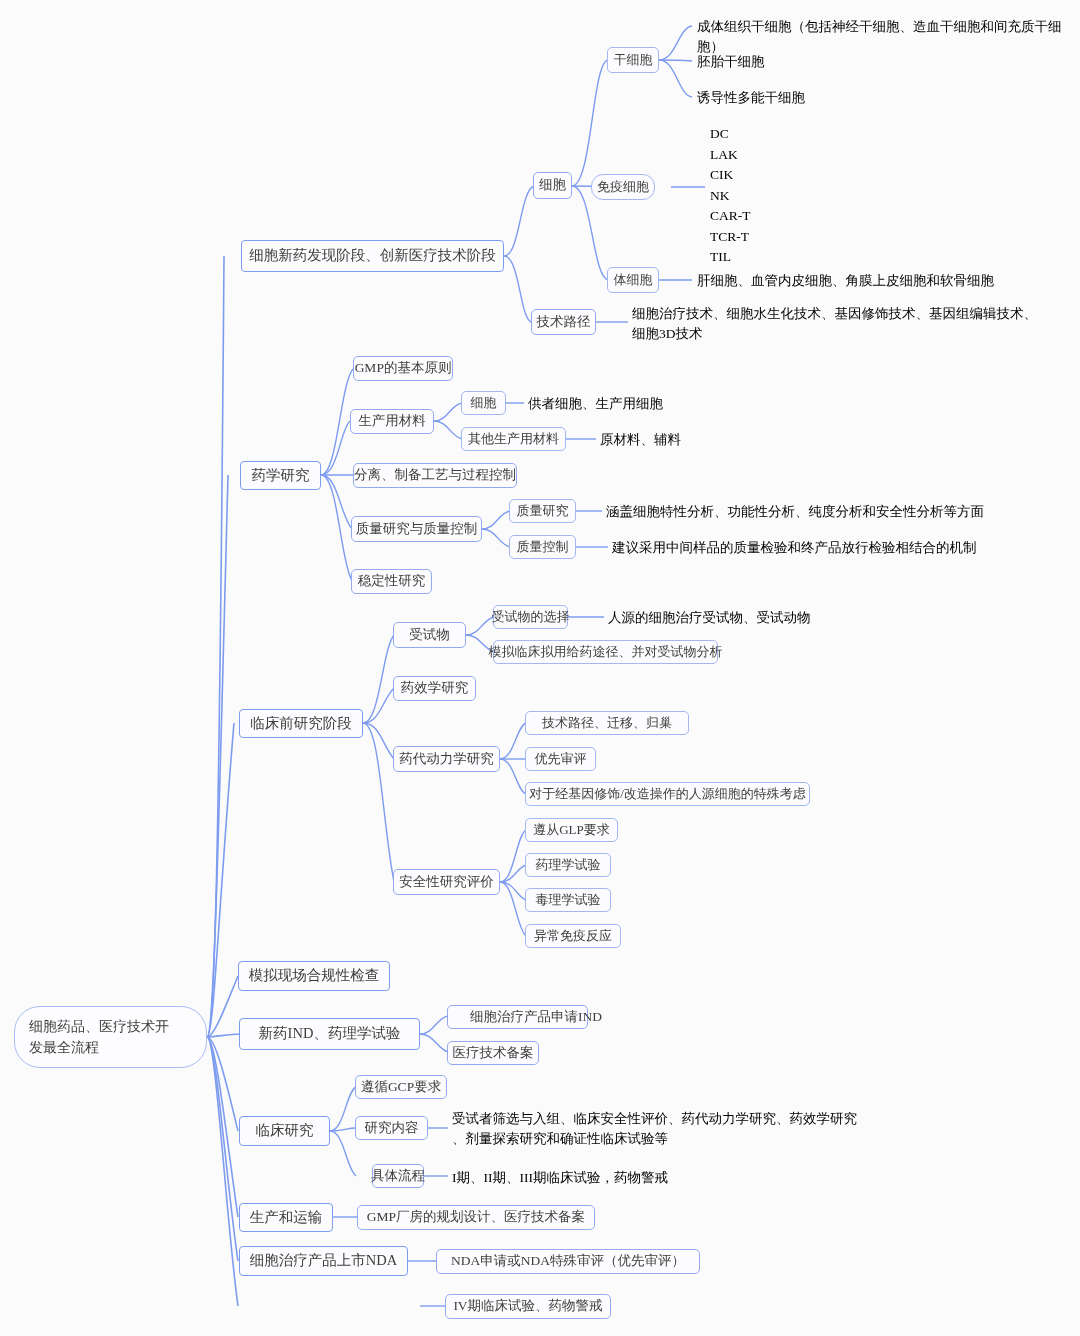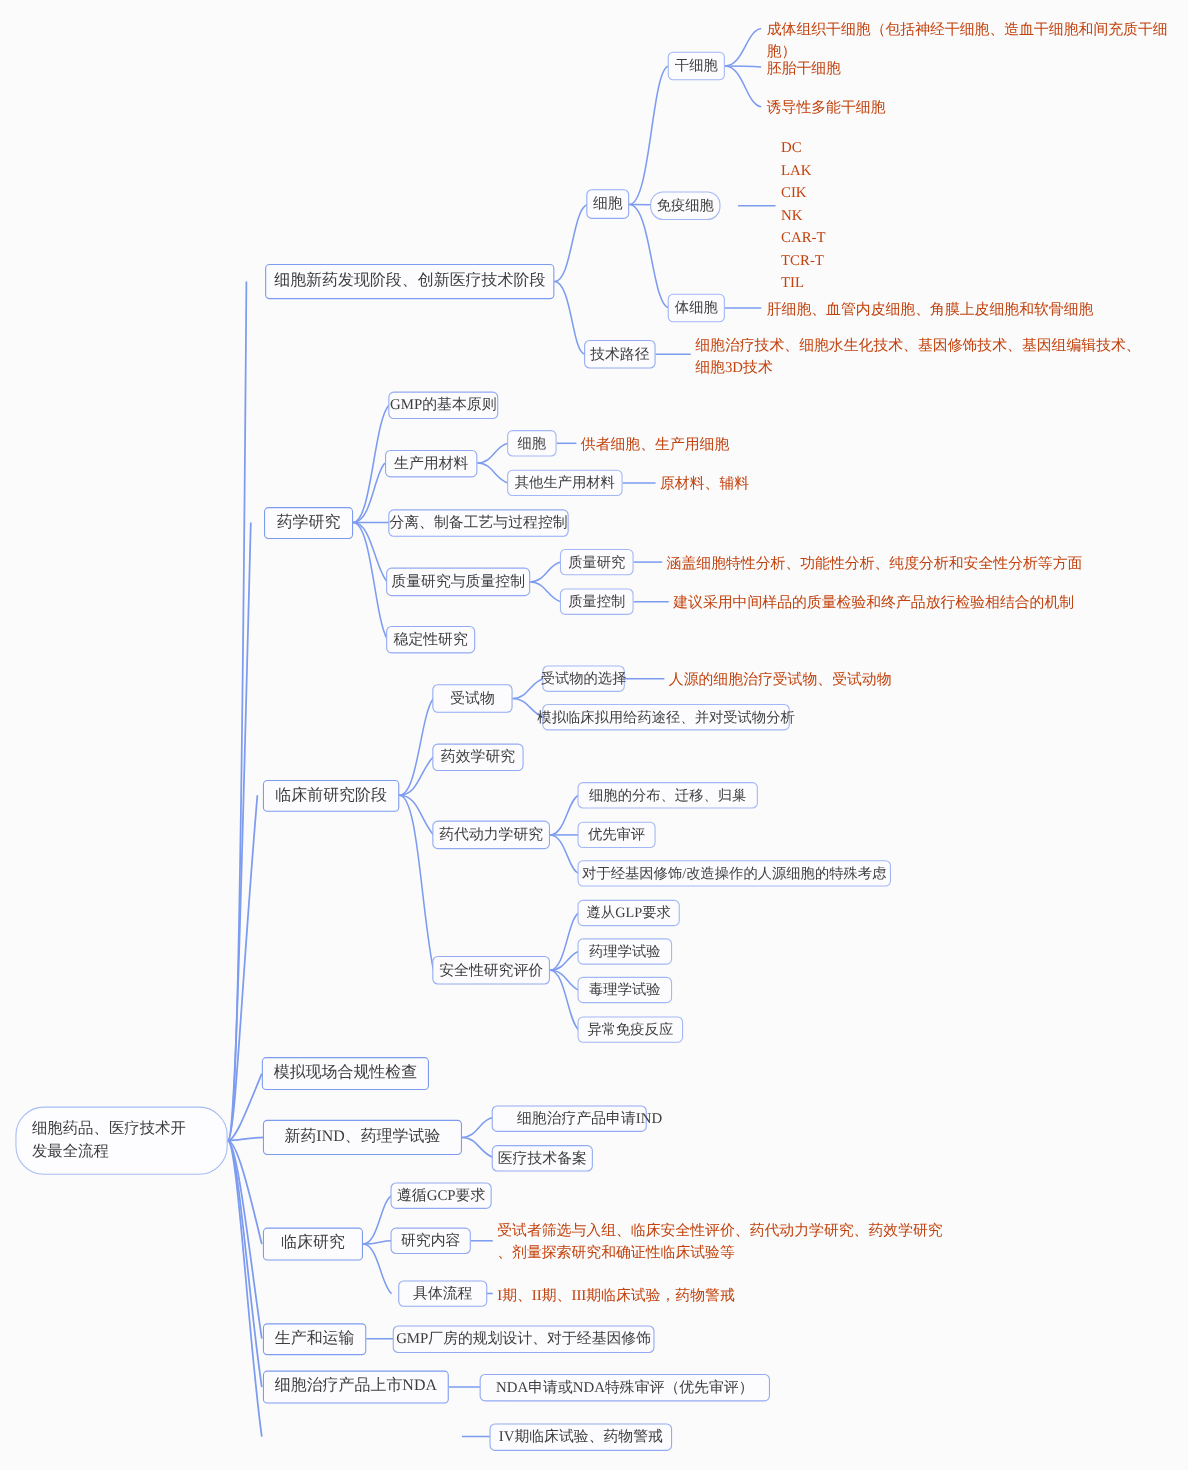--- a/index.html
+++ b/index.html
@@ -30,21 +30,21 @@
     justify-content:flex-start;
     padding:0 14px;
     line-height:1.5;
   }
   .node.lvl1{font-size:14.5px;border-color:#7d9cf0;border-radius:4px;}
   .node.lvl2{font-size:13.5px;border-color:#93aaf2;border-radius:5px;}
   .node.lvl3{font-size:13px;border-color:#a3b7f4;border-radius:5px;}
   
   .leaf{
     position:absolute;
-    color:#c2410c;
+    color:#000000;
     font-size:13.5px;
     line-height:1.5;
     white-space:pre-line;
     text-align:left;
   }
   .leaf.mono-list{line-height:1.52;font-size:13.5px;}
 </style>
 </head>
 <body>
 
@@ -241,21 +241,21 @@
   </div>
 
   <div class="node lvl2" style="left:393px;top:676px;width:83px;height:25px;">
     <span>药效学研究</span>
   </div>
 
   <div class="node lvl2" style="left:393px;top:746px;width:107px;height:26px;">
     <span>药代动力学研究</span>
   </div>
   <div class="node lvl3" style="left:525px;top:711px;width:164px;height:24px;">
-    <span>细胞的分布、迁移、归巢</span>
+    <span>技术路径、迁移、归巢</span>
   </div>
   <div class="node lvl3" style="left:525px;top:747px;width:71px;height:24px;">
     <span>优先审评</span>
   </div>
   <div class="node lvl3" style="left:525px;top:782px;width:285px;height:24px;">
     <span>对于经基因修饰/改造操作的人源细胞的特殊考虑</span>
   </div>
 
   <div class="node lvl2" style="left:393px;top:869px;width:107px;height:26px;">
     <span>安全性研究评价</span>
@@ -291,30 +291,30 @@
     <span>临床研究</span>
   </div>
   <div class="node lvl2" style="left:355px;top:1075px;width:92px;height:24px;">
     <span>遵循GCP要求</span>
   </div>
   <div class="node lvl2" style="left:355px;top:1116px;width:73px;height:24px;">
     <span>研究内容</span>
   </div>
   <div class="leaf" style="left:452px;top:1109px;">受试者筛选与入组、临床安全性评价、药代动力学研究、药效学研究
 、剂量探索研究和确证性临床试验等</div>
-  <div class="node lvl2" style="left:362px;top:1164px;width:81px;height:24px;">
+  <div class="node lvl2" style="left:372px;top:1164px;width:52px;height:24px;">
     <span>具体流程</span>
   </div>
   <div class="leaf" style="left:452px;top:1168px;">I期、II期、III期临床试验，药物警戒</div>
 
   <div class="node lvl1" style="left:239px;top:1203px;width:94px;height:29px;">
     <span>生产和运输</span>
   </div>
   <div class="node lvl2" style="left:357px;top:1205px;width:238px;height:25px;">
-    <span>GMP厂房的规划设计、对于经基因修饰</span>
+    <span>GMP厂房的规划设计、医疗技术备案</span>
   </div>
 
   <div class="node lvl1" style="left:239px;top:1246px;width:169px;height:30px;">
     <span>细胞治疗产品上市NDA</span>
   </div>
   <div class="node lvl2" style="left:436px;top:1249px;width:264px;height:25px;">
     <span>NDA申请或NDA特殊审评（优先审评）</span>
   </div>
 
   <div class="node lvl1" style="left:239px;top:1291px;width:181px;height:30px;margin-top:47px;">

